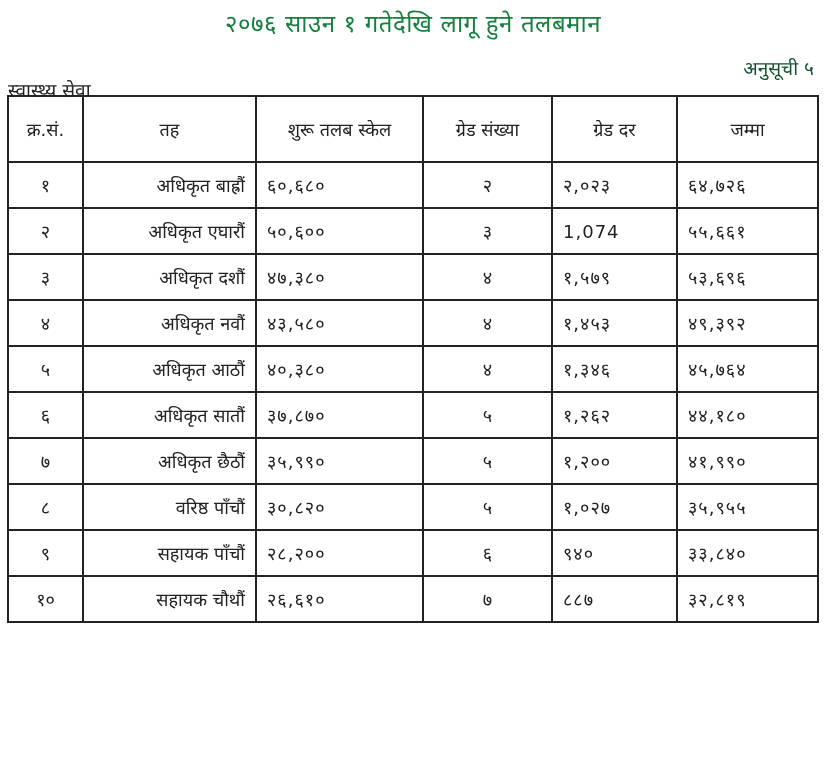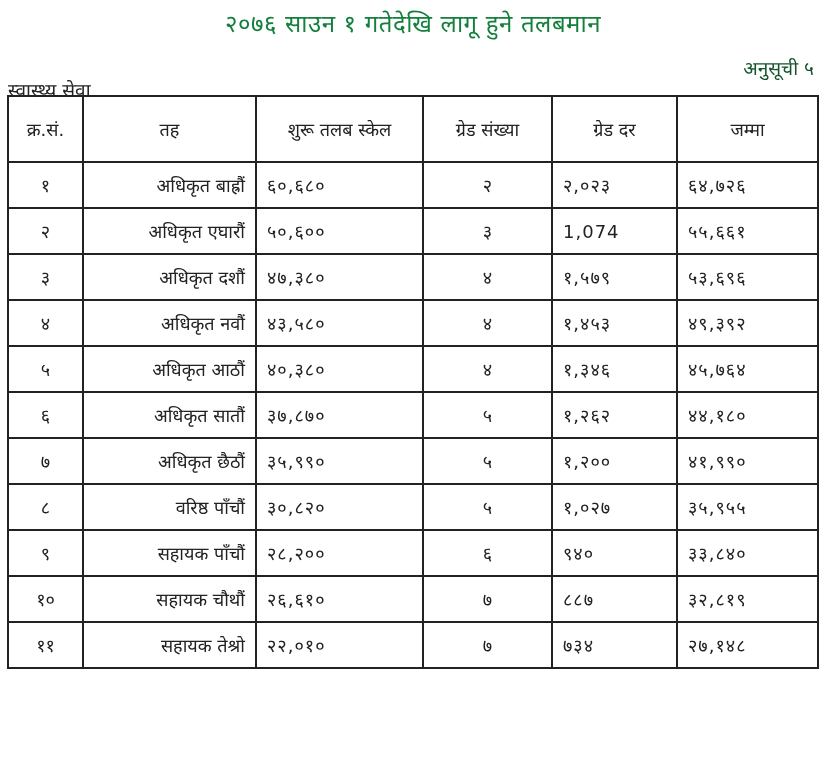--- a/index.html
+++ b/index.html
@@ -133,22 +133,14 @@
         <td class="c-total">३३,८४०</td>
       </tr>
       <tr>
         <td class="c-sn">१०</td>
         <td class="c-level">सहायक चौथौं</td>
         <td class="c-scale">२६,६१०</td>
         <td class="c-count">७</td>
         <td class="c-rate">८८७</td>
         <td class="c-total">३२,८१९</td>
       </tr>
-      <tr>
-        <td class="c-sn">११</td>
-        <td class="c-level">सहायक तेश्रो</td>
-        <td class="c-scale">२२,०१०</td>
-        <td class="c-count">७</td>
-        <td class="c-rate">७३४</td>
-        <td class="c-total">२७,१४८</td>
-      </tr>
     </tbody>
 </table>
 
 </body></html>

